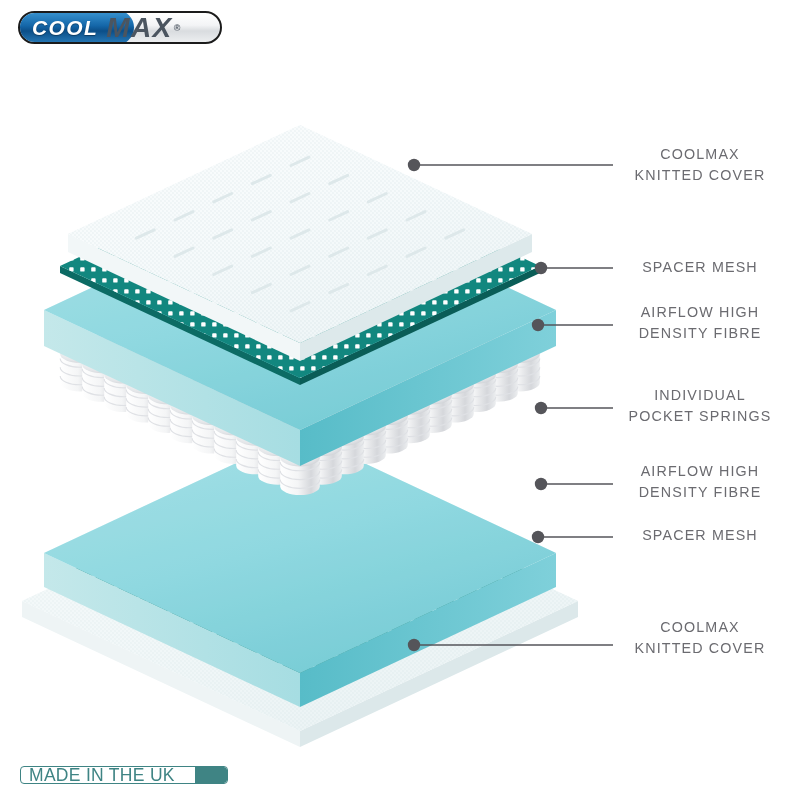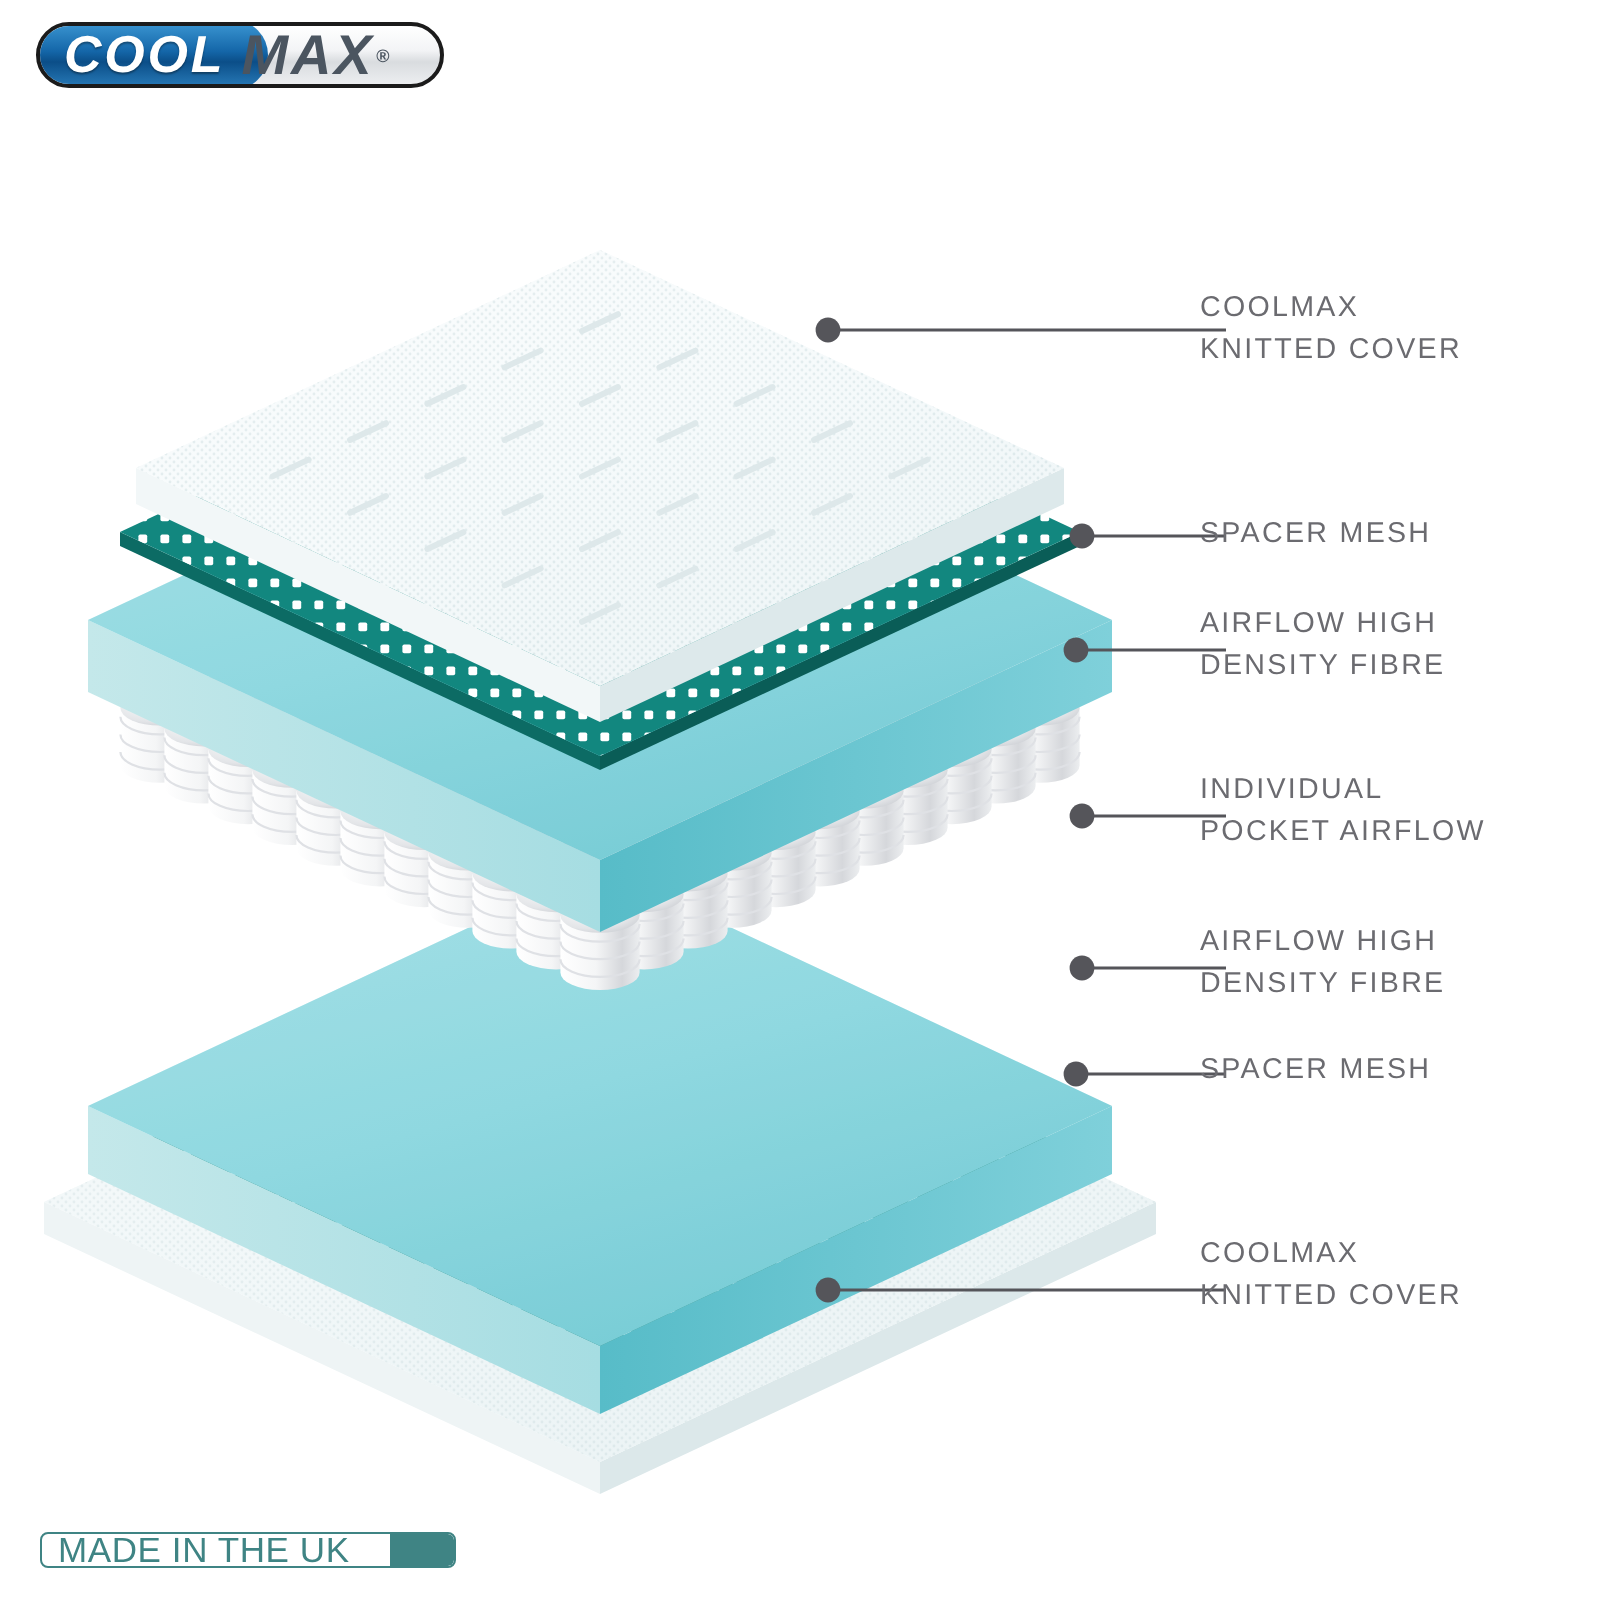--- a/index.html
+++ b/index.html
@@ -39,21 +39,21 @@
     display: flex;
     align-items: center;
     padding-left: 12px;
     font-family: "Liberation Sans", sans-serif;
     font-style: italic;
     font-weight: bold;
     letter-spacing: 1.4px;
   }
   #coolmax-logo .w-cool {
     color: #ffffff;
-    font-size: 26px;
+    font-size: 21px;
     text-shadow: 0 1px 1px rgba(0,0,0,.35);
     font-style: italic;
   }
   #coolmax-logo .w-max {
     color: #4b5560;
     font-size: 28px;
     margin-left: 8px;
   }
   #coolmax-logo .w-reg {
     color: #4b5560;
@@ -98,20 +98,21 @@
     width: 800px; height: 800px;
   }
 
   
   .label {
     position: absolute;
     color: #6b6b70;
     font-size: 14.3px;
     letter-spacing: 1.15px;
     line-height: 21px;
+    text-align: center;
     width: 200px;
     white-space: pre-line;
   }
   .label.l1 { left: 600px; top: 144px; }
   .label.l2 { left: 600px; top: 257px; }
   .label.l3 { left: 600px; top: 302px; }
   .label.l4 { left: 600px; top: 385px; }
   .label.l5 { left: 600px; top: 461px; }
   .label.l6 { left: 600px; top: 525px; }
   .label.l7 { left: 600px; top: 617px; }
@@ -412,21 +413,21 @@
       </g>
 </svg>
 </div>
 
 <div class="label l1">COOLMAX
 KNITTED COVER</div>
 <div class="label l2">SPACER MESH</div>
 <div class="label l3">AIRFLOW HIGH
 DENSITY FIBRE</div>
 <div class="label l4">INDIVIDUAL
-POCKET AIRFLOW</div>
+POCKET SPRINGS</div>
 <div class="label l5">AIRFLOW HIGH
 DENSITY FIBRE</div>
 <div class="label l6">SPACER MESH</div>
 <div class="label l7">COOLMAX
 KNITTED COVER</div>
 
 <div id="made-badge">
   <span class="badge-text">MADE IN THE UK</span>
   <span class="badge-block"></span>
 </div>

